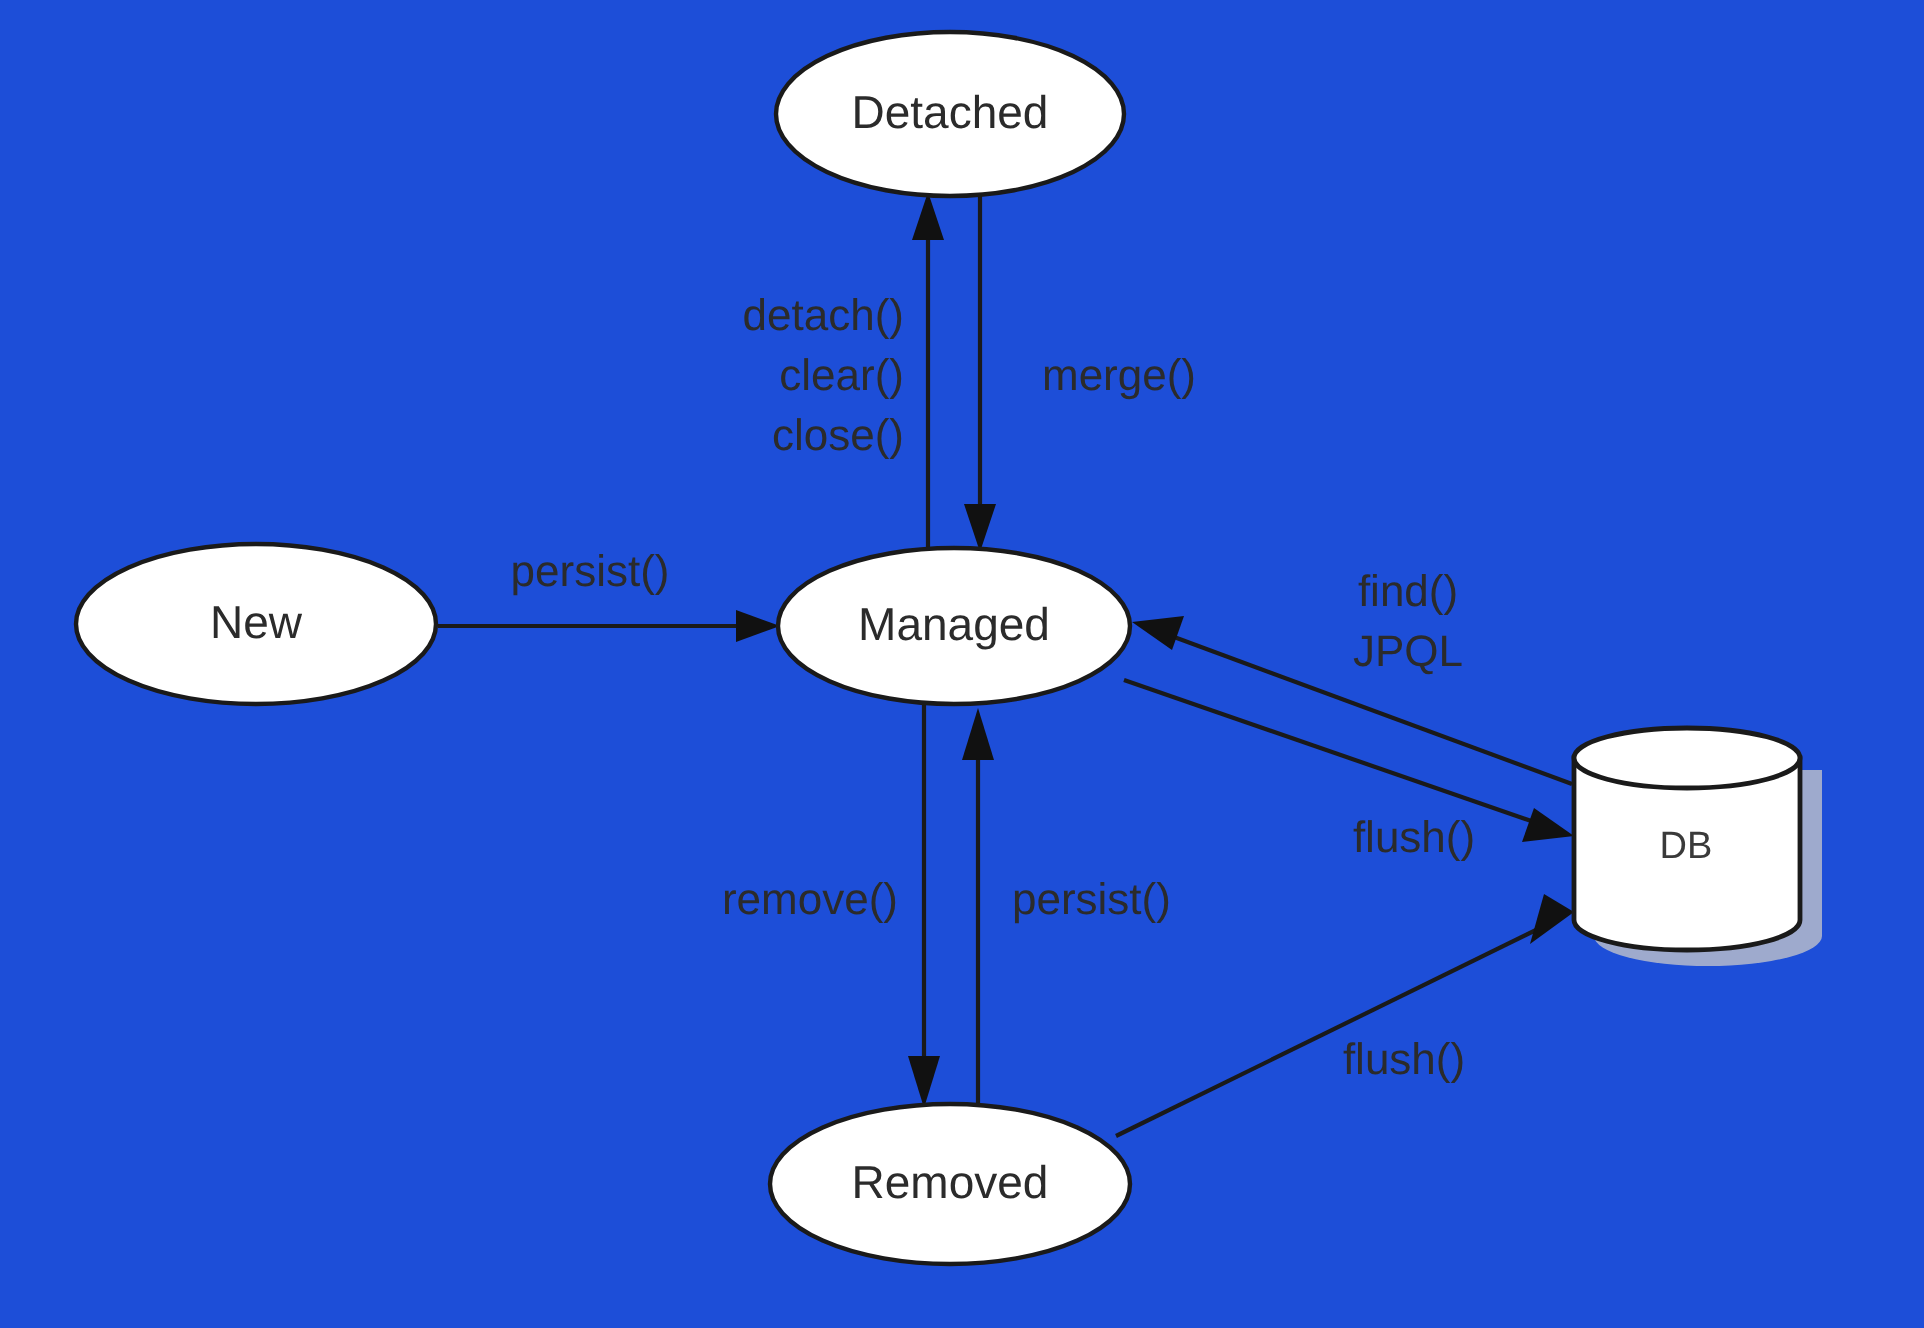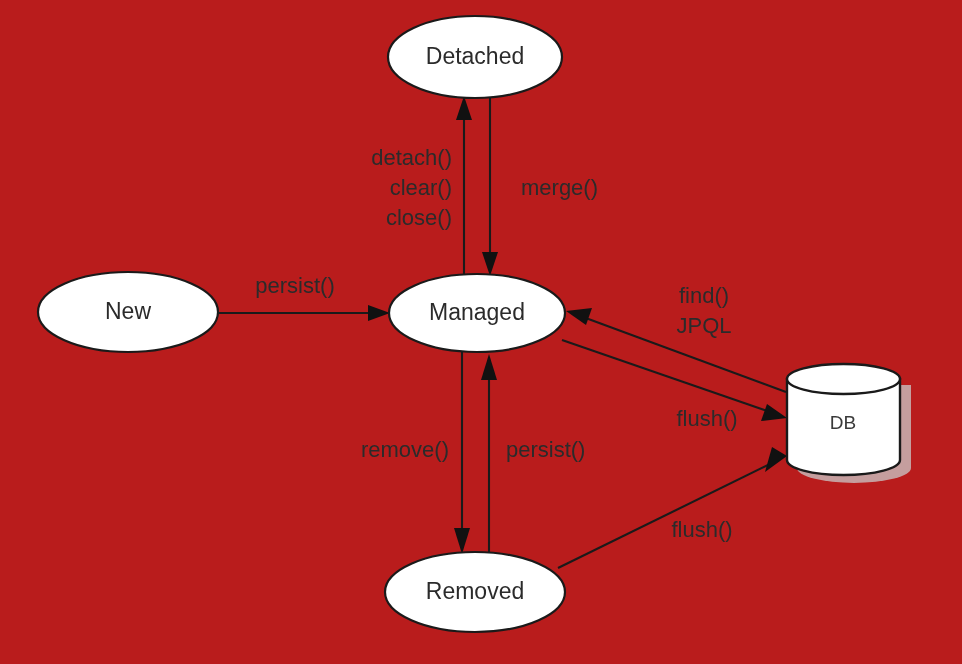--- a/index.html
+++ b/index.html
@@ -8,21 +8,21 @@
     padding: 0;
     background: #ffffff;
   }
   body {
     font-family: "Liberation Sans", sans-serif;
   }
   #canvas {
     position: relative;
     width: 962px;
     height: 664px;
-    background: #b91c1c;
+    background: #1d4ed8;
     overflow: hidden;
   }
   #diagram-svg {
     position: absolute;
     top: 0;
     left: 0;
     width: 962px;
     height: 664px;
   }
   .node-shape {

